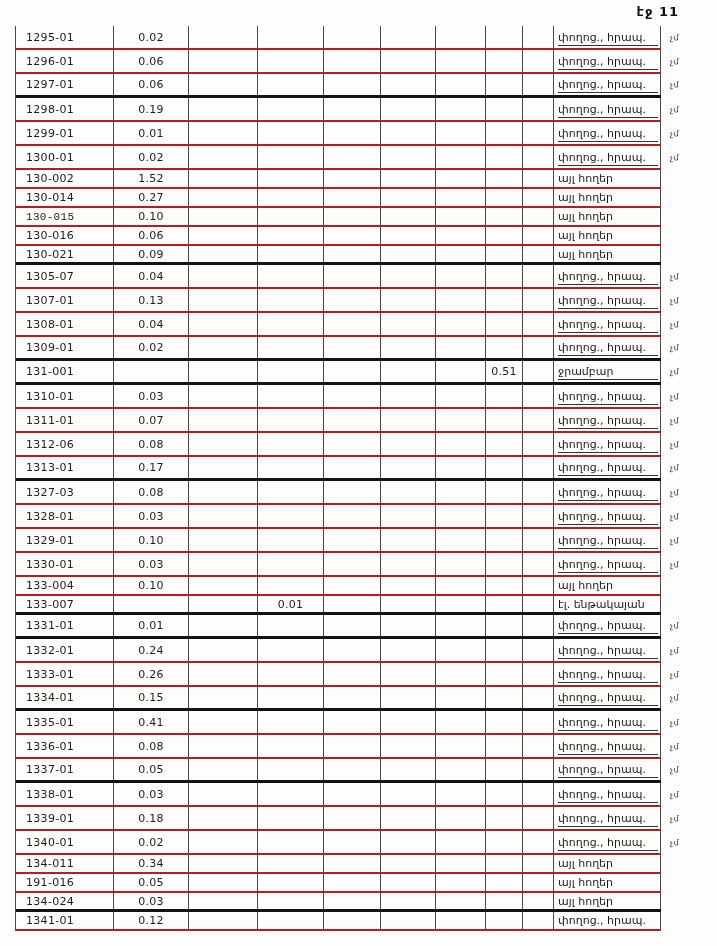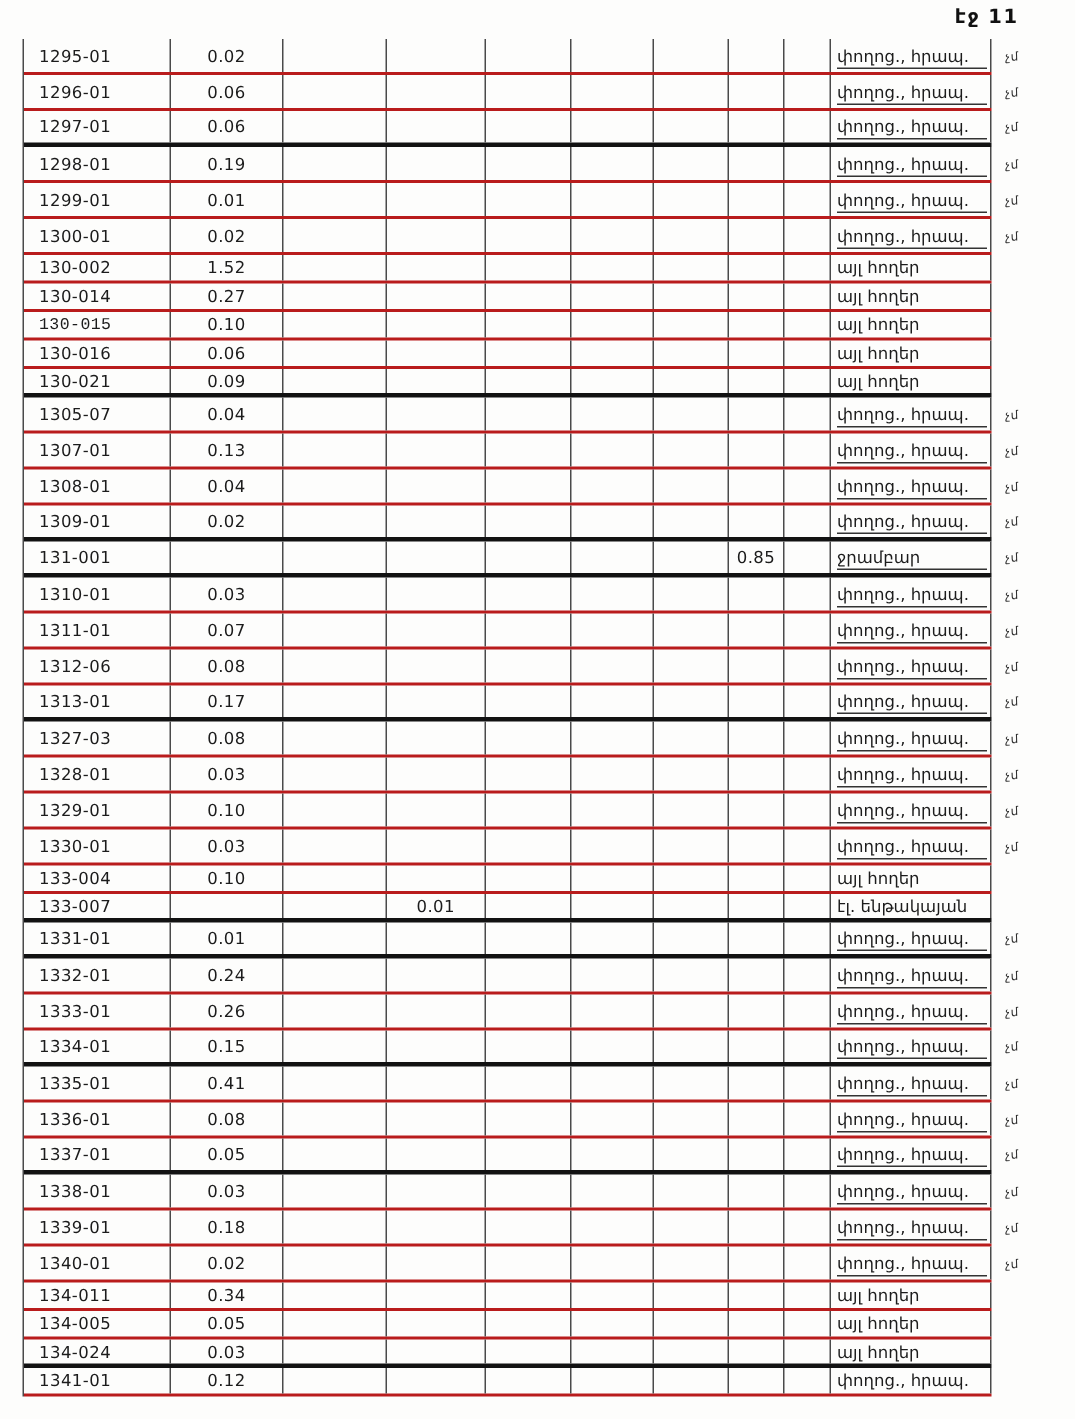--- a/index.html
+++ b/index.html
@@ -290,21 +290,21 @@
         <div class="cell cell-note">չմ</div>
       </div>
       <div class="row tall hb">
         <div class="cell cell-code" style="width: 98px; flex: 0 0 98px;">131-001</div>
         <div class="cell cell-num" style="width: 75px; flex: 0 0 75px;"></div>
         <div class="cell cell-num" style="width: 69px; flex: 0 0 69px;"></div>
         <div class="cell cell-num" style="width: 66px; flex: 0 0 66px;"></div>
         <div class="cell cell-num" style="width: 57px; flex: 0 0 57px;"></div>
         <div class="cell cell-num" style="width: 55px; flex: 0 0 55px;"></div>
         <div class="cell cell-num" style="width: 50px; flex: 0 0 50px;"></div>
-        <div class="cell cell-num" style="width: 37px; flex: 0 0 37px;">0.85</div>
+        <div class="cell cell-num" style="width: 37px; flex: 0 0 37px;">0.51</div>
         <div class="cell cell-num" style="width: 31px; flex: 0 0 31px;"></div>
         <div class="cell cell-label" style="width: 107px; flex: 0 0 107px;">
           <span class="lbl">ջրամբար</span>
         </div>
         <div class="cell cell-note">չմ</div>
       </div>
       <div class="row tall">
         <div class="cell cell-code" style="width: 98px; flex: 0 0 98px;">1310-01</div>
         <div class="cell cell-num" style="width: 75px; flex: 0 0 75px;">0.03</div>
         <div class="cell cell-num" style="width: 69px; flex: 0 0 69px;"></div>
@@ -613,21 +613,21 @@
         <div class="cell cell-num" style="width: 55px; flex: 0 0 55px;"></div>
         <div class="cell cell-num" style="width: 50px; flex: 0 0 50px;"></div>
         <div class="cell cell-num" style="width: 37px; flex: 0 0 37px;"></div>
         <div class="cell cell-num" style="width: 31px; flex: 0 0 31px;"></div>
         <div class="cell cell-label" style="width: 107px; flex: 0 0 107px;">
           <span class="lbl">այլ հողեր</span>
         </div>
         <div class="cell cell-note"></div>
       </div>
       <div class="row short">
-        <div class="cell cell-code" style="width: 98px; flex: 0 0 98px;">134-005</div>
+        <div class="cell cell-code" style="width: 98px; flex: 0 0 98px;">191-016</div>
         <div class="cell cell-num" style="width: 75px; flex: 0 0 75px;">0.05</div>
         <div class="cell cell-num" style="width: 69px; flex: 0 0 69px;"></div>
         <div class="cell cell-num" style="width: 66px; flex: 0 0 66px;"></div>
         <div class="cell cell-num" style="width: 57px; flex: 0 0 57px;"></div>
         <div class="cell cell-num" style="width: 55px; flex: 0 0 55px;"></div>
         <div class="cell cell-num" style="width: 50px; flex: 0 0 50px;"></div>
         <div class="cell cell-num" style="width: 37px; flex: 0 0 37px;"></div>
         <div class="cell cell-num" style="width: 31px; flex: 0 0 31px;"></div>
         <div class="cell cell-label" style="width: 107px; flex: 0 0 107px;">
           <span class="lbl">այլ հողեր</span>

